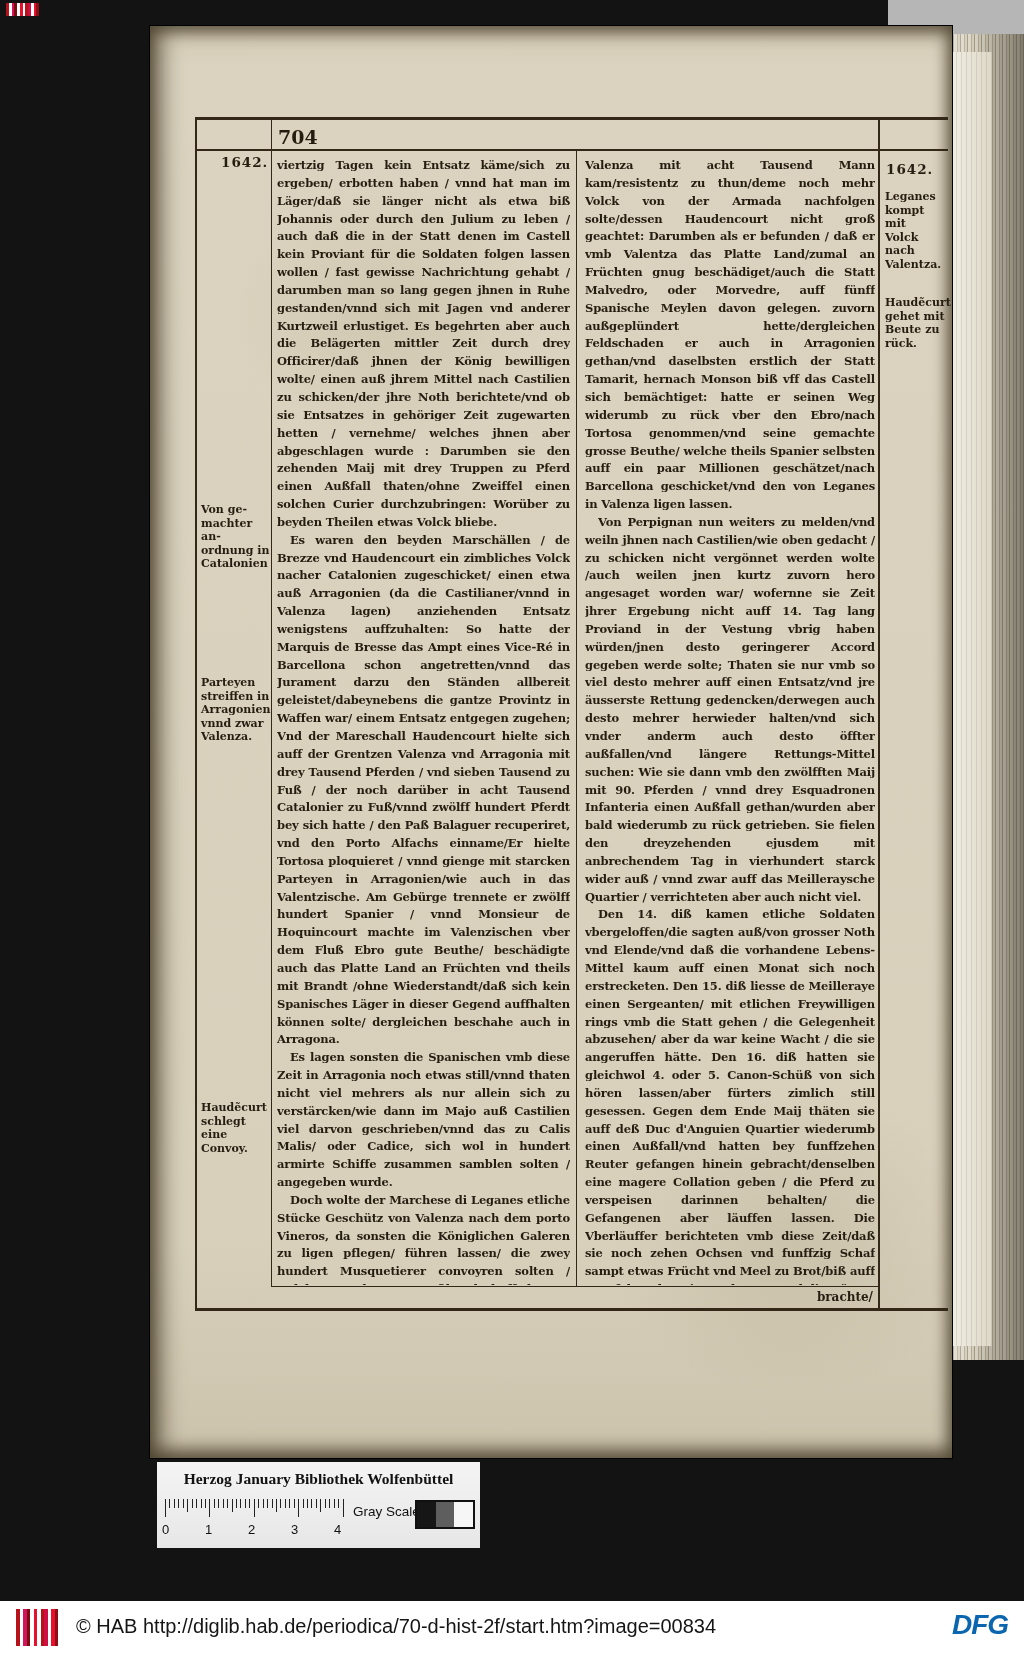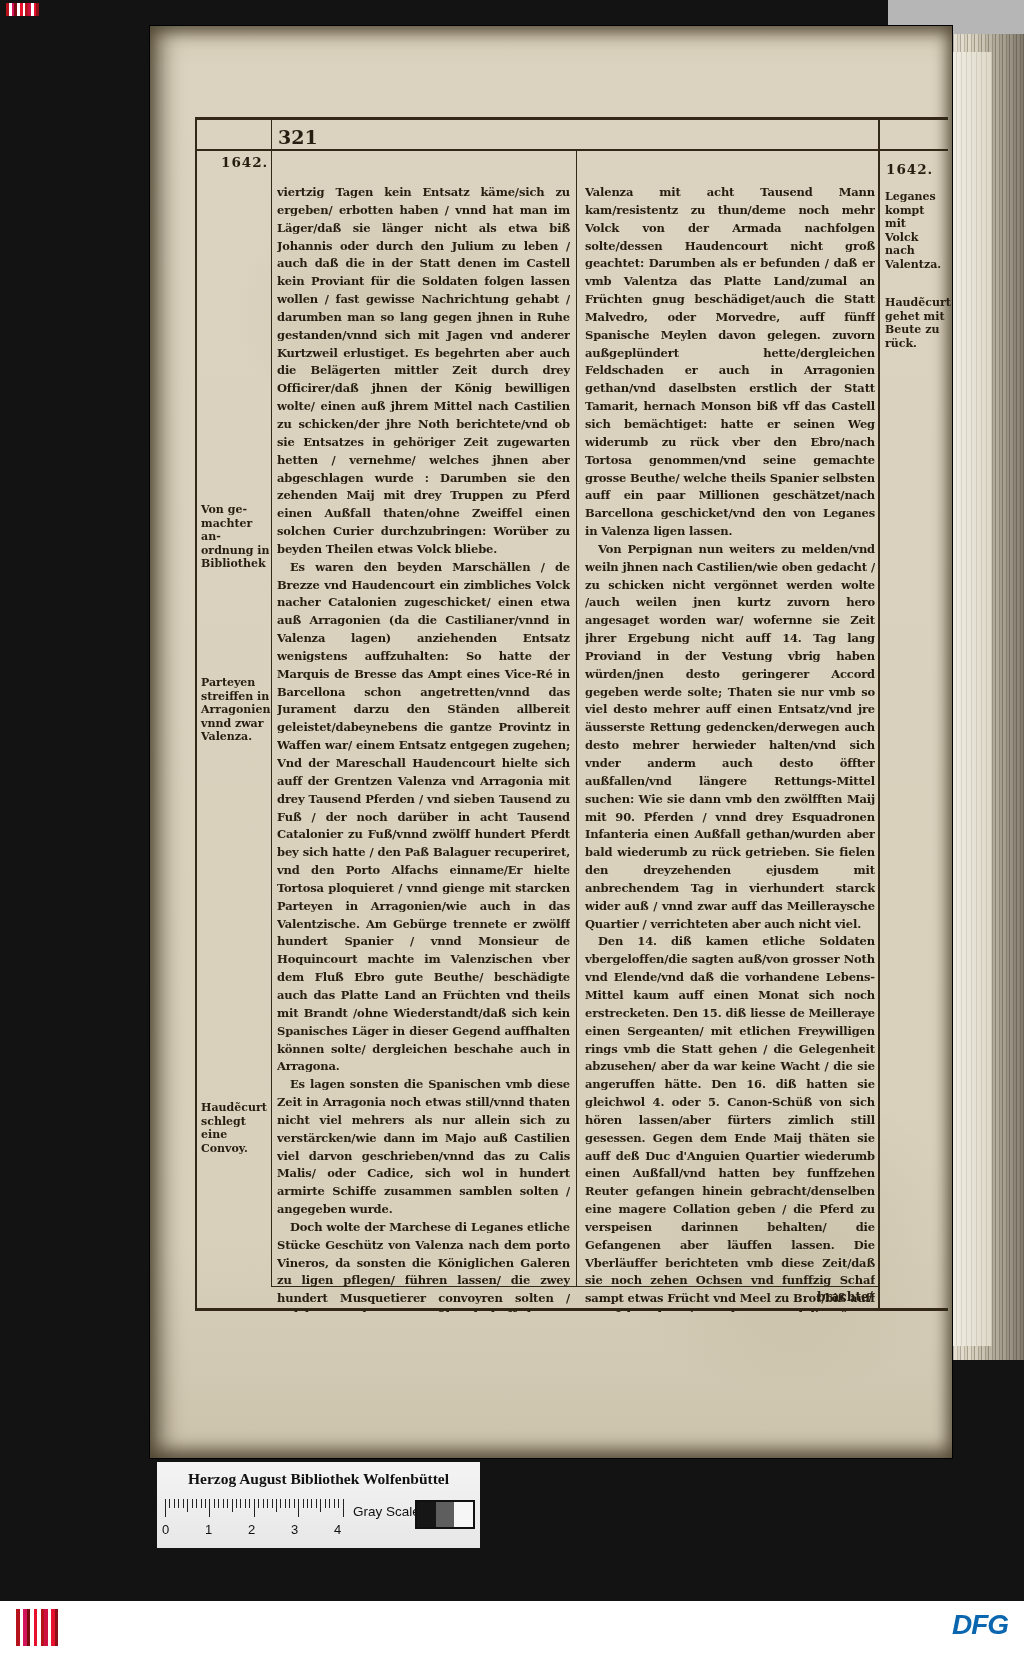--- a/index.html
+++ b/index.html
@@ -40,21 +40,21 @@
   #v-margin  {left:271px;top:117px;width:1px;height:1170px}
   #v-center  {left:576px;top:151px;width:1px;height:1136px}
   #v-right   {left:878px;top:117px;width:2px;height:1194px}
 
   .ink{color:#261d11;}
   .folio{position:absolute;left:278px;top:126px;font-weight:bold;font-size:19px;}
   .running-title{position:absolute;left:197px;top:118px;width:751px;text-align:center;
                  font-weight:bold;font-size:29px;letter-spacing:1px;}
 
   .col{position:absolute;top:157px;height:1128px;overflow:hidden;text-align:justify;
-       font-weight:bold;font-size:11.5px;line-height:17.85px;letter-spacing:-0.15px;margin-top:27px;}
+       font-weight:bold;font-size:11.5px;line-height:17.85px;letter-spacing:-0.15px;}
   .col-left{left:277px;width:293px;}
   .col-right{left:585px;width:290px;}
   .col p{margin:0;}
   .col p.ind{text-indent:13px;}
 
   .mnote{position:absolute;font-weight:bold;font-size:11px;line-height:13.6px;white-space:pre-line;}
   .myear{font-size:13.5px;letter-spacing:1px;}
   #m-year-l{left:221px;top:156px;}
   #m-year-r{left:886px;top:163px;}
   #m-l1{left:201px;top:503px;width:69px;}
@@ -106,28 +106,28 @@
 
   <div class="rule" id="r-top"></div>
   <div class="rule" id="r-head"></div>
   <div class="rule" id="r-textbot"></div>
   <div class="rule" id="r-bot"></div>
   <div class="rule" id="v-left"></div>
   <div class="rule" id="v-margin"></div>
   <div class="rule" id="v-center"></div>
   <div class="rule" id="v-right"></div>
 
-  <div class="folio ink">321</div>
+  <div class="folio ink">704</div>
 
   <div class="mnote myear ink" id="m-year-l">1642.</div>
   <div class="mnote myear ink" id="m-year-r">1642.</div>
   <div class="mnote ink" id="m-l1">Von ge-
 machter an-
 ordnung in
-Bibliothek</div>
+Catalonien</div>
   <div class="mnote ink" id="m-l2">Parteyen
 streiffen in
 Arragonien
 vnnd zwar
 Valenza.</div>
   <div class="mnote ink" id="m-l3">Haudẽcurt
 schlegt eine
 Convoy.</div>
   <div class="mnote ink" id="m-r1">Leganes
 kompt mit
@@ -147,21 +147,21 @@
   </div>
   <div class="col col-right ink">
     <p>Valenza mit acht Tausend Mann kam/resistentz zu thun/deme noch mehr Volck von der Armada nachfolgen solte/dessen Haudencourt nicht groß geachtet: Darumben als er befunden / daß er vmb Valentza das Platte Land/zumal an Früchten gnug beschädiget/auch die Statt Malvedro, oder Morvedre, auff fünff Spanische Meylen davon gelegen. zuvorn außgeplündert hette/dergleichen Feldschaden er auch in Arragonien gethan/vnd daselbsten erstlich der Statt Tamarit, hernach Monson biß vff das Castell sich bemächtiget: hatte er seinen Weg widerumb zu rück vber den Ebro/nach Tortosa genommen/vnd seine gemachte grosse Beuthe/ welche theils Spanier selbsten auff ein paar Millionen geschätzet/nach Barcellona geschicket/vnd den von Leganes in Valenza ligen lassen.</p>
     <p class="ind">Von Perpignan nun weiters zu melden/vnd weiln jhnen nach Castilien/wie oben gedacht / zu schicken nicht vergönnet werden wolte /auch weilen jnen kurtz zuvorn hero angesaget worden war/ wofernne sie Zeit jhrer Ergebung nicht auff 14. Tag lang Proviand in der Vestung vbrig haben würden/jnen desto geringerer Accord gegeben werde solte; Thaten sie nur vmb so viel desto mehrer auff einen Entsatz/vnd jre äusserste Rettung gedencken/derwegen auch desto mehrer herwieder halten/vnd sich vnder anderm auch desto öffter außfallen/vnd längere Rettungs-Mittel suchen: Wie sie dann vmb den zwölfften Maij mit 90. Pferden / vnnd drey Esquadronen Infanteria einen Außfall gethan/wurden aber bald wiederumb zu rück getrieben. Sie fielen den dreyzehenden ejusdem mit anbrechendem Tag in vierhundert starck wider auß / vnnd zwar auff das Meilleraysche Quartier / verrichteten aber auch nicht viel.</p>
     <p class="ind">Den 14. diß kamen etliche Soldaten vbergeloffen/die sagten auß/von grosser Noth vnd Elende/vnd daß die vorhandene Lebens-Mittel kaum auff einen Monat sich noch erstrecketen. Den 15. diß liesse de Meilleraye einen Sergeanten/ mit etlichen Freywilligen rings vmb die Statt gehen / die Gelegenheit abzusehen/ aber da war keine Wacht / die sie angeruffen hätte. Den 16. diß hatten sie gleichwol 4. oder 5. Canon-Schüß von sich hören lassen/aber fürters zimlich still gesessen. Gegen dem Ende Maij thäten sie auff deß Duc d'Anguien Quartier wiederumb einen Außfall/vnd hatten bey funffzehen Reuter gefangen hinein gebracht/denselben eine magere Collation geben / die Pferd zu verspeisen darinnen behalten/ die Gefangenen aber läuffen lassen. Die Vberläuffer berichteten vmb diese Zeit/daß sie noch zehen Ochsen vnd funffzig Schaf sampt etwas Frücht vnd Meel zu Brot/biß auff vngefehr Johannis Tag hetten/ vnd die Bürger mit der Besatzung/ wegen Proviand Mangels/ eben vneinig seyen.</p>
 
   </div>
   <div class="catchword ink">brachte/</div>
 
   <div class="calib-card">
-    <div class="calib-title">Herzog August Bibliothek Wolfenbüttel</div>
+    <div class="calib-title">Herzog January Bibliothek Wolfenbüttel</div>
     <div class="ruler"><i style="height: 18px;"></i><i style="height: 9px;"></i><i style="height: 9px;"></i><i style="height: 9px;"></i><i style="height: 9px;"></i><i style="height: 13px;"></i><i style="height: 9px;"></i><i style="height: 9px;"></i><i style="height: 9px;"></i><i style="height: 9px;"></i><i style="height: 18px;"></i><i style="height: 9px;"></i><i style="height: 9px;"></i><i style="height: 9px;"></i><i style="height: 9px;"></i><i style="height: 13px;"></i><i style="height: 9px;"></i><i style="height: 9px;"></i><i style="height: 9px;"></i><i style="height: 9px;"></i><i style="height: 18px;"></i><i style="height: 9px;"></i><i style="height: 9px;"></i><i style="height: 9px;"></i><i style="height: 9px;"></i><i style="height: 13px;"></i><i style="height: 9px;"></i><i style="height: 9px;"></i><i style="height: 9px;"></i><i style="height: 9px;"></i><i style="height: 18px;"></i><i style="height: 9px;"></i><i style="height: 9px;"></i><i style="height: 9px;"></i><i style="height: 9px;"></i><i style="height: 13px;"></i><i style="height: 9px;"></i><i style="height: 9px;"></i><i style="height: 9px;"></i><i style="height: 9px;"></i><i style="height: 18px;"></i></div>
     <div class="ruler-nums">
       <span class="rn0">0</span>
       <span class="rn1">1</span>
       <span class="rn2">2</span>
       <span class="rn3">3</span>
       <span class="rn4">4</span>
     </div>
     <span class="gs-label">Gray Scale</span>
     <div class="patches">
@@ -194,16 +194,17 @@
         <i style="background: rgb(122, 12, 18);"></i>
         <i style="background: rgb(255, 255, 255);"></i>
         <i style="background: rgb(232, 17, 45);"></i>
         <i style="background: rgb(255, 255, 255);"></i>
         <i style="background: rgb(181, 18, 27);"></i>
         <i style="background: rgb(205, 16, 65);"></i>
         <i style="background: rgb(255, 255, 255);"></i>
         <i style="background: rgb(232, 17, 45);"></i>
         <i style="background: rgb(140, 14, 22);"></i>
       </div>
+    <div class="footer-text"><span>© HAB</span> <span>http://diglib.hab.de/periodica/70-d-hist-2f/start.htm?image=00834</span></div>
     <div class="dfg" style="color: rgb(10, 102, 174);">DFG</div>
   </div>
 
 </div>
 
 </body></html>

